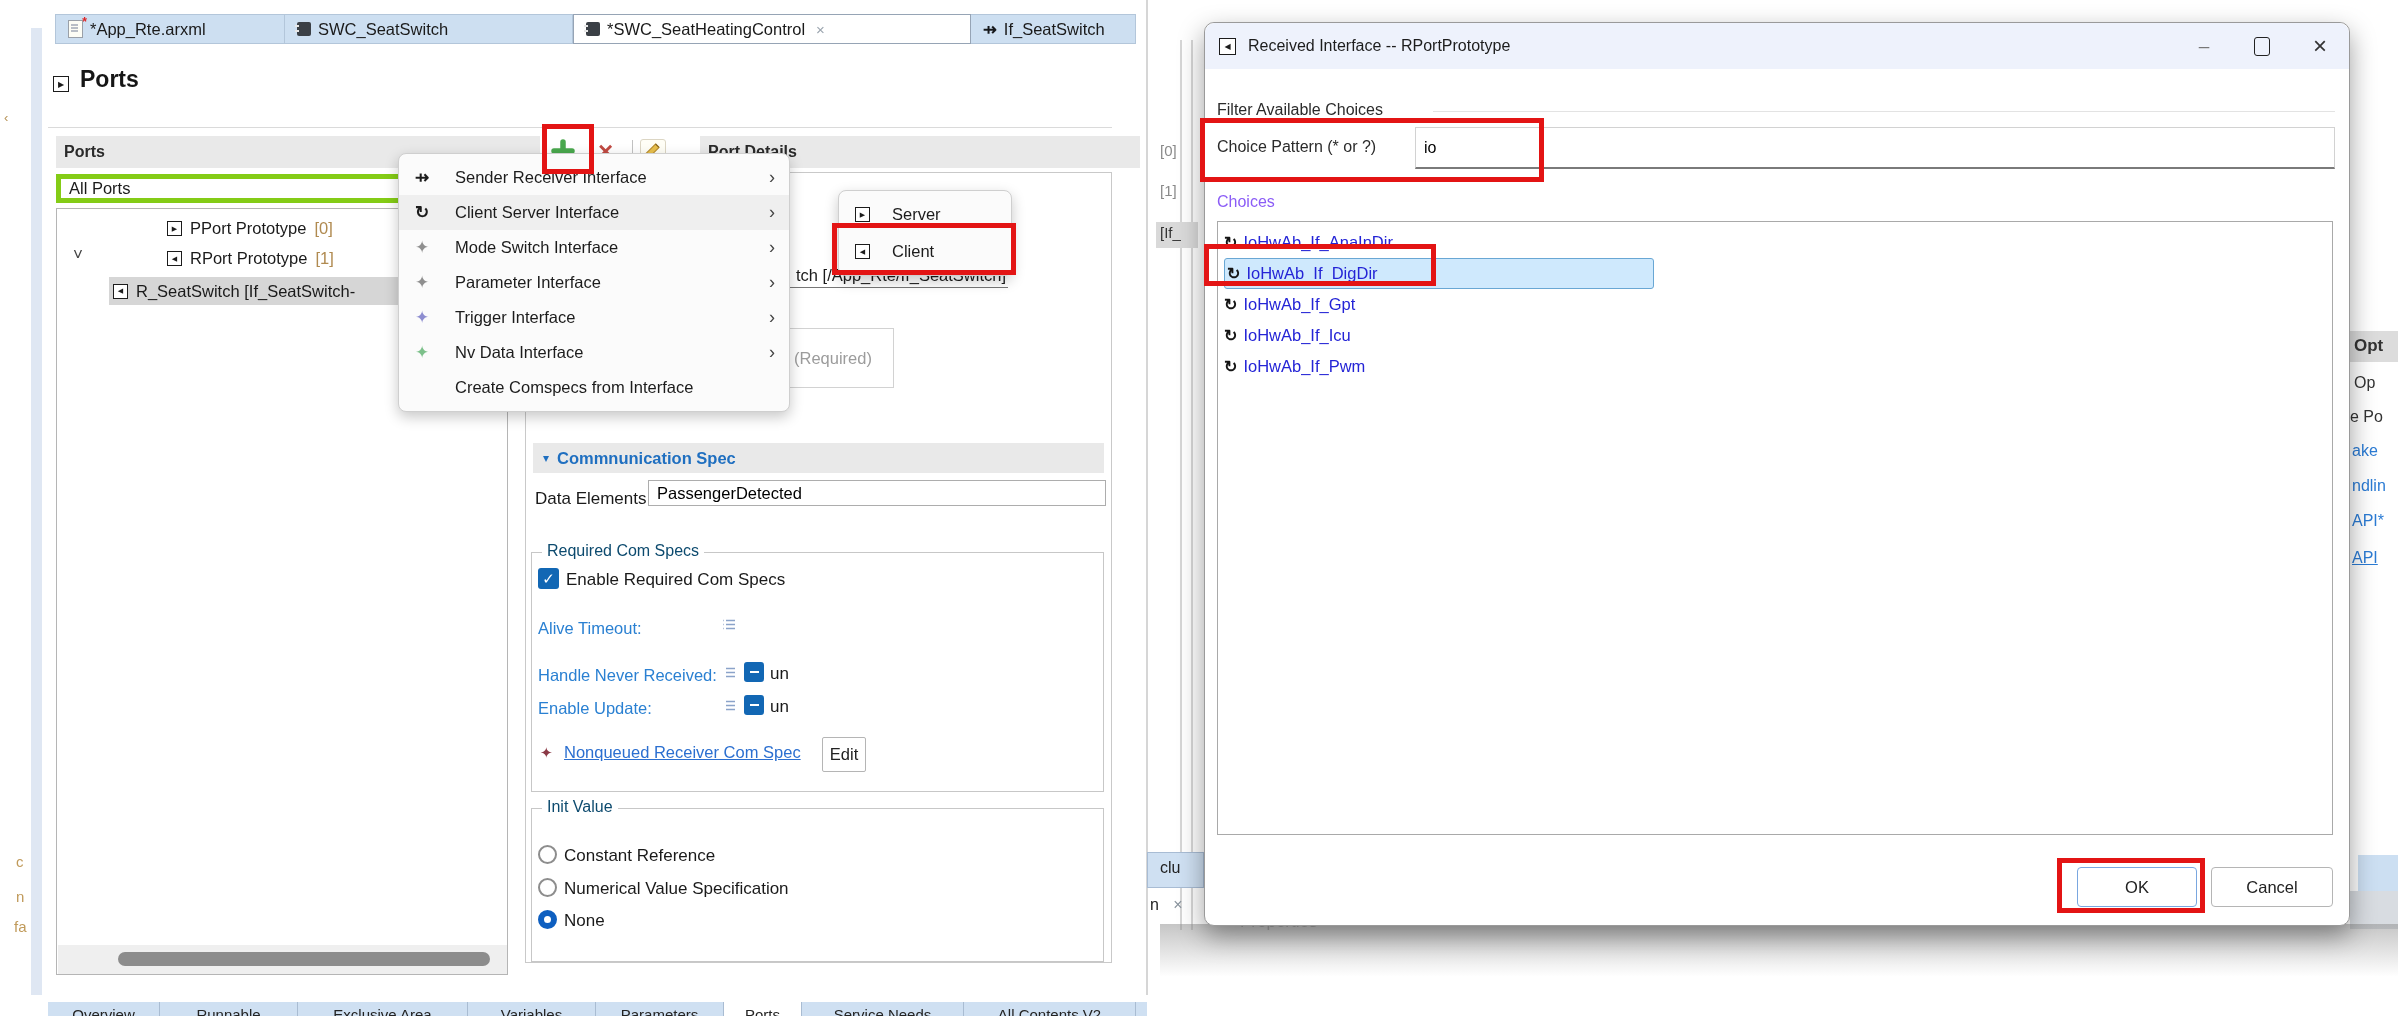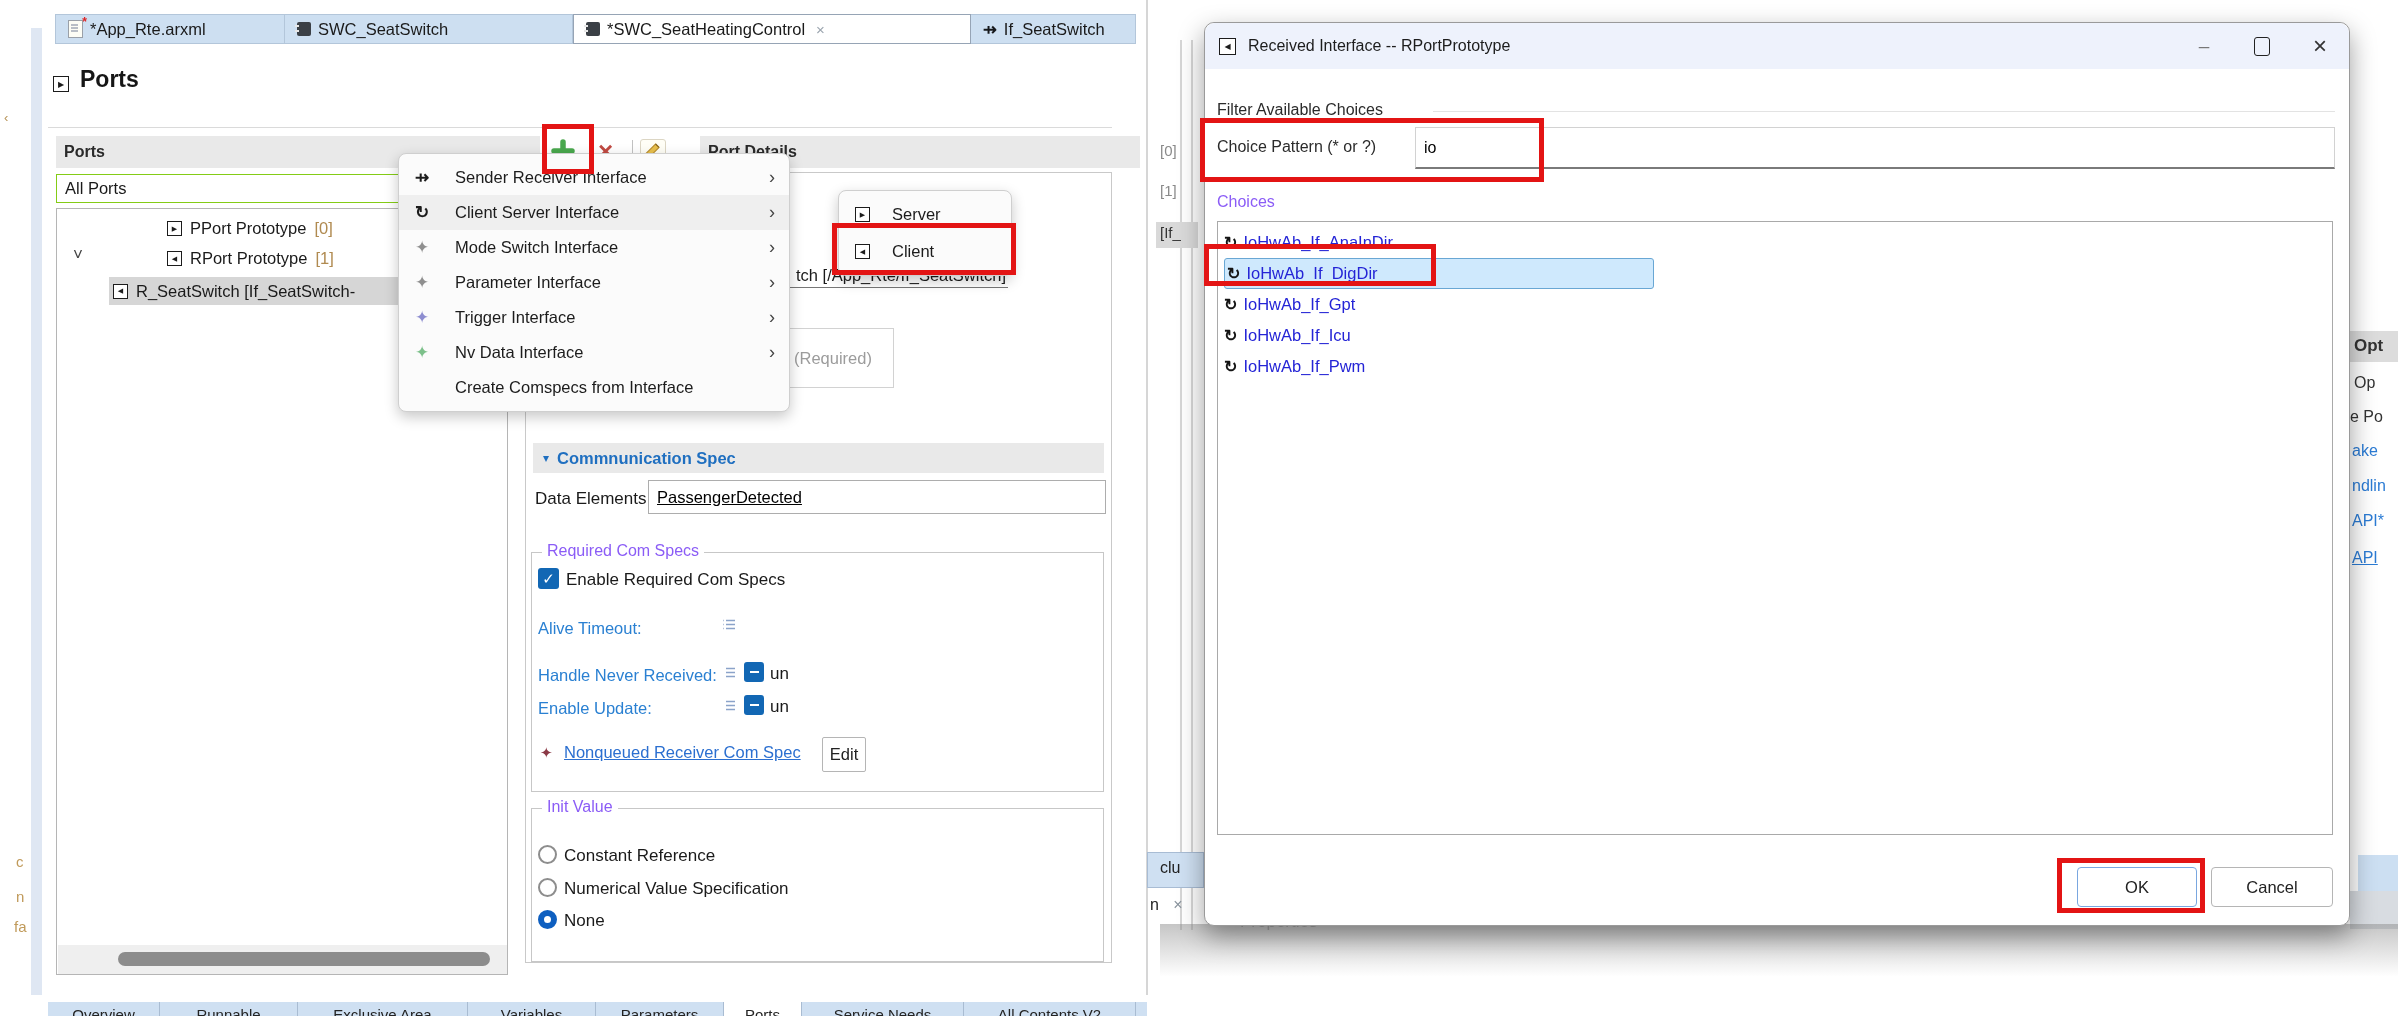--- a/index.html
+++ b/index.html
@@ -18,34 +18,34 @@
   .comp-icon{width:14px;height:14px;background:#3b4046;border-radius:2px;position:relative;}
   .comp-icon::after{content:"";position:absolute;left:-2px;top:3px;width:4px;height:2px;background:#e8e8e8;box-shadow:0 5px 0 #e8e8e8;}
   .tab-close{color:#9aa4ae;font-size:15px;margin-left:4px;}
   .arrow-glyph{font-weight:bold;color:#16181b;}
   
   .h-ports{font-size:23px;font-weight:bold;color:#161616;}
   .sq-icon{display:inline-flex;align-items:center;justify-content:center;width:16px;height:16px;
     border:1.6px solid #1c1c1c;background:#fff;font-size:8px;color:#1c1c1c;box-sizing:border-box;}
   .panel-hdr{background:#e9e9e9;display:flex;align-items:center;padding:0 8px;font-size:16px;font-weight:bold;color:#2a2a2a;box-sizing:border-box;}
   
-  .combo{border:1px solid #84cc16;background:#fff;display:flex;align-items:center;padding:0 8px;font-size:16.5px;box-sizing:border-box;}
+  .combo{border:5px solid #84cc16;background:#fff;display:flex;align-items:center;padding:0 8px;font-size:16.5px;box-sizing:border-box;}
   .treebox{border:1px solid #b5b5b5;background:#fff;box-sizing:border-box;}
   .trow{display:flex;align-items:center;gap:8px;font-size:16.5px;white-space:nowrap;}
   .count{color:#b08a50;}
   .sel-gray{background:#d6d6d6;}
   .scroll-track{background:#efefef;}
   .scroll-thumb{background:#8c8c8c;border-radius:7px;}
   
   .dbox{border:1px solid #c9c9c9;background:#fff;box-sizing:border-box;}
   .blue-lbl{color:#2a80d2;font-size:16.5px;}
   .field{border:1px solid #adadad;background:#fff;box-sizing:border-box;font-size:16.5px;
     font-family:"Liberation Sans",sans-serif;padding:0 8px;outline:none;}
   .fieldset{border:1px solid #c7c7c7;box-sizing:border-box;}
-  .legend{position:absolute;top:-11px;left:10px;background:#fff;padding:0 5px;font-size:16px;color:#8b5cf6;}
+  .legend{position:absolute;top:-11px;left:10px;background:#fff;padding:0 5px;font-size:16px;color:#0c4a6e;}
   .chk{width:21px;height:21px;background:#1267b4;border-radius:3px;color:#fff;font-size:15px;
     display:flex;align-items:center;justify-content:center;box-sizing:border-box;}
   .chk.ind::after{content:"";width:9px;height:2.5px;background:#fff;}
   .radio{width:19px;height:19px;border-radius:50%;box-sizing:border-box;border:2px solid #8d8d8d;background:#fff;}
   .radio.sel{border:6px solid #0e5fc0;}
   .linkA{color:#2b6fd0;text-decoration:underline;font-size:16.5px;}
   .btn{background:#fff;border:1px solid #b5b5b5;border-radius:4px;display:flex;align-items:center;justify-content:center;
     font-size:16.5px;color:#222;box-sizing:border-box;}
   
   .menu{background:#fbfbfb;border:1px solid #cfcfcf;border-radius:8px;box-shadow:0 5px 14px rgba(0,0,0,.22);
@@ -166,21 +166,21 @@
   </div>
   <div class="abs" style="left:772px;top:328px;width:120px;height:58px;border:1px solid #d2d2d2;display:flex;align-items:center;justify-content:center;z-index:2;">
     <span style="color:#9c9c9c;font-size:16.5px;">(Required)</span>
   </div>
 
   <div class="abs" style="left:533px;top:443px;width:571px;height:30px;background:#e9e9e9;display:flex;align-items:center;gap:8px;padding:0 10px;box-sizing:border-box;z-index:2;">
     <span style="color:#1f6fc0;font-size:12px;">▾</span>
     <span style="color:#1f6fc0;font-weight:bold;font-size:16.5px;">Commnunication Spec</span>
   </div>
   <div class="abs f17" style="left:535px;top:489px;z-index:2;">Data Elements</div>
-  <input class="abs field" style="left: 648px; top: 480px; width: 458px; height: 34px; z-index: 2; text-decoration: underline;" value="PassengerDetected">
+  <input class="abs field" style="left: 648px; top: 480px; width: 458px; height: 26px; z-index: 2;" value="PassengerDetected">
 
   <div class="abs fieldset" style="left:531px;top:552px;width:573px;height:240px;z-index:2;">
     <span class="legend">Required Com Specs</span>
   </div>
   <div class="abs chk" style="left:538px;top:568px;z-index:3;">
     <span>✓</span>
   </div>
   <div class="abs f17" style="left:566px;top:570px;z-index:3;">Enable Required Com Specs</div>
 
   <div class="abs blue-lbl" style="left:538px;top:619px;z-index:3;">Alive Timeout:</div>

